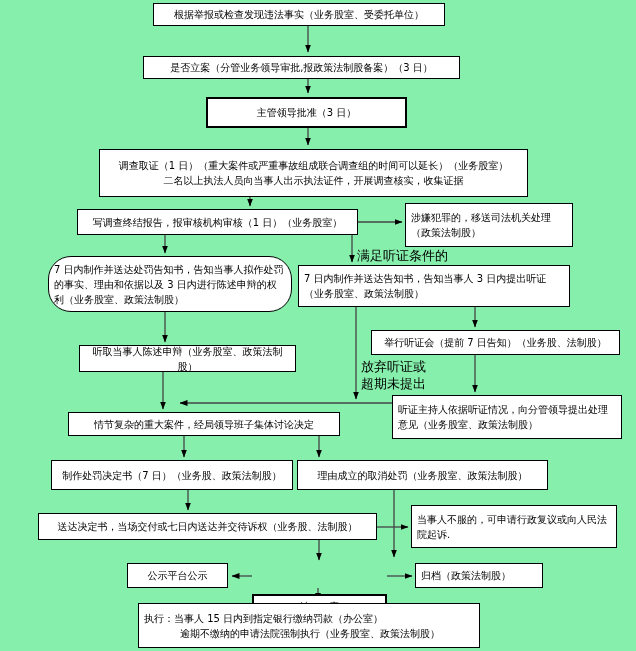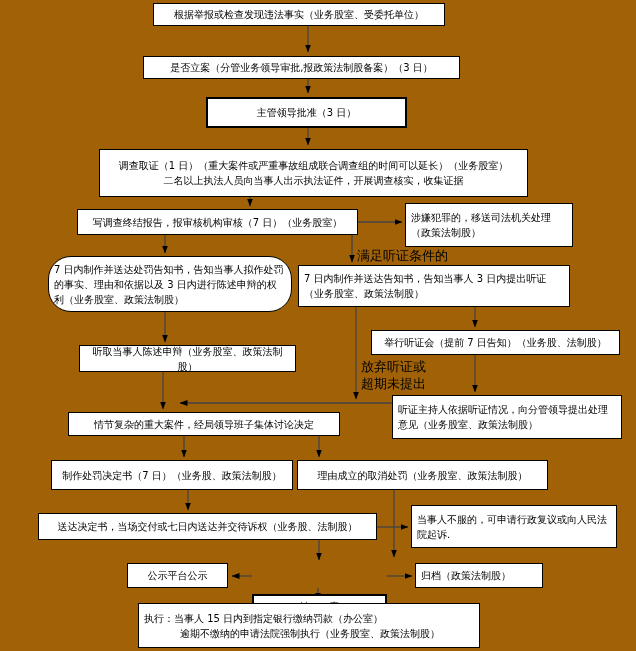--- a/index.html
+++ b/index.html
@@ -1,17 +1,17 @@
 <!DOCTYPE html>
 <html><head>
 <meta charset="utf-8">
 <style>
   html,body{margin:0;padding:0;background:#fff;}
   .canvas{
-    position:relative;width:636px;height:651px;background:#a16207;
+    position:relative;width:636px;height:651px;background:#86efac;
     font-family:"DejaVu Sans","Liberation Sans",sans-serif;color:#000;overflow:hidden;
   }
   svg.connectors{position:absolute;left:0;top:0;z-index:0;}
   .node{
     position:absolute;box-sizing:border-box;border:1px solid #000;background:#fff;z-index:1;
     display:flex;align-items:center;justify-content:center;text-align:center;
     font-size:10px;line-height:1.5;padding:1px 5px;
   }
   .node.left{justify-content:flex-start;text-align:left;}
   .node.thick{border-width:2px;}
@@ -69,21 +69,21 @@
   </div>
 
   <div class="node" style="left:99px;top:149px;width:429px;height:48px;">
     <div class="lines">
       <div>调查取证（1 日）（重大案件或严重事故组成联合调查组的时间可以延长）（业务股室）</div>
       <div>二名以上执法人员向当事人出示执法证件，开展调查核实，收集证据</div>
     </div>
   </div>
 
   <div class="node" style="left:77px;top:209px;width:281px;height:26px;">
-    <span>写调查终结报告，报审核机构审核（7 日）（业务股室）</span>
+    <span>写调查终结报告，报审核机构审核（1 日）（业务股室）</span>
   </div>
 
   <div class="node left" style="left:405px;top:203px;width:168px;height:44px;">
     <span>涉嫌犯罪的，移送司法机关处理（政策法制股）</span>
   </div>
 
   <div class="node left" style="left:48px;top:256px;width:244px;height:56px;border-radius:23px;">
     <span>7 日内制作并送达处罚告知书，告知当事人拟作处罚的事实、理由和依据以及 3 日内进行陈述申辩的权利（业务股室、政策法制股）</span>
   </div>
 

